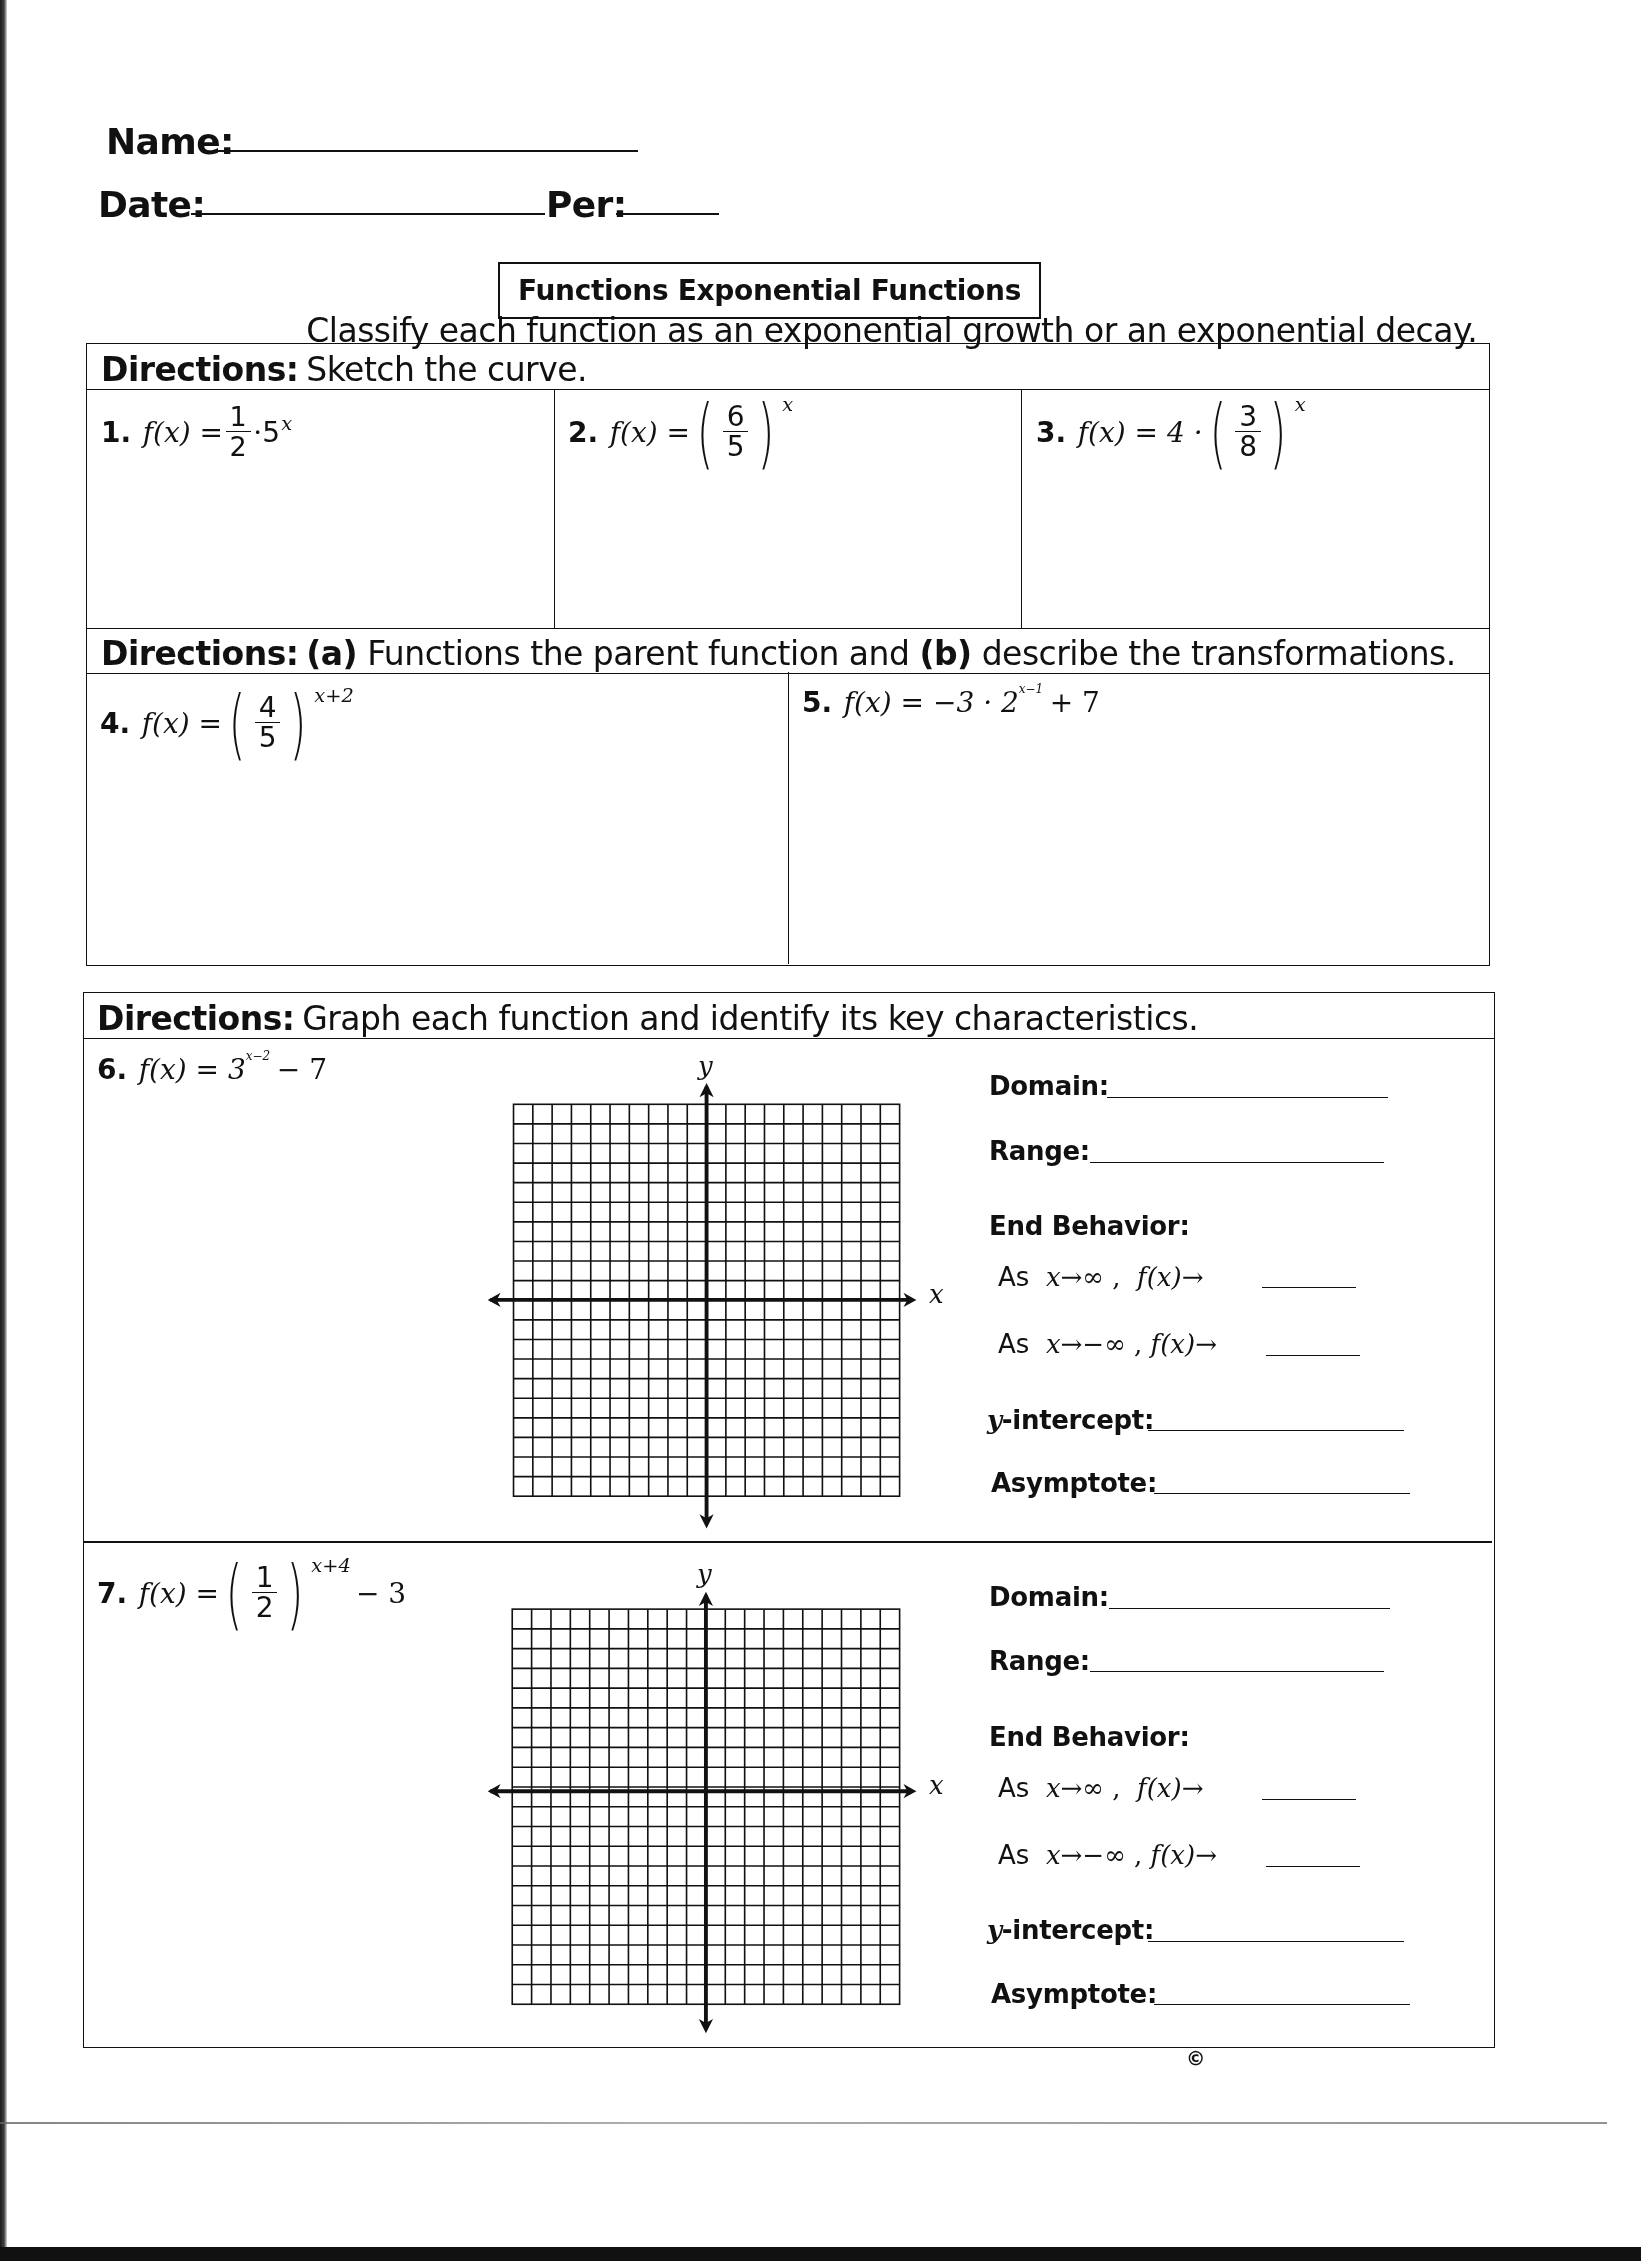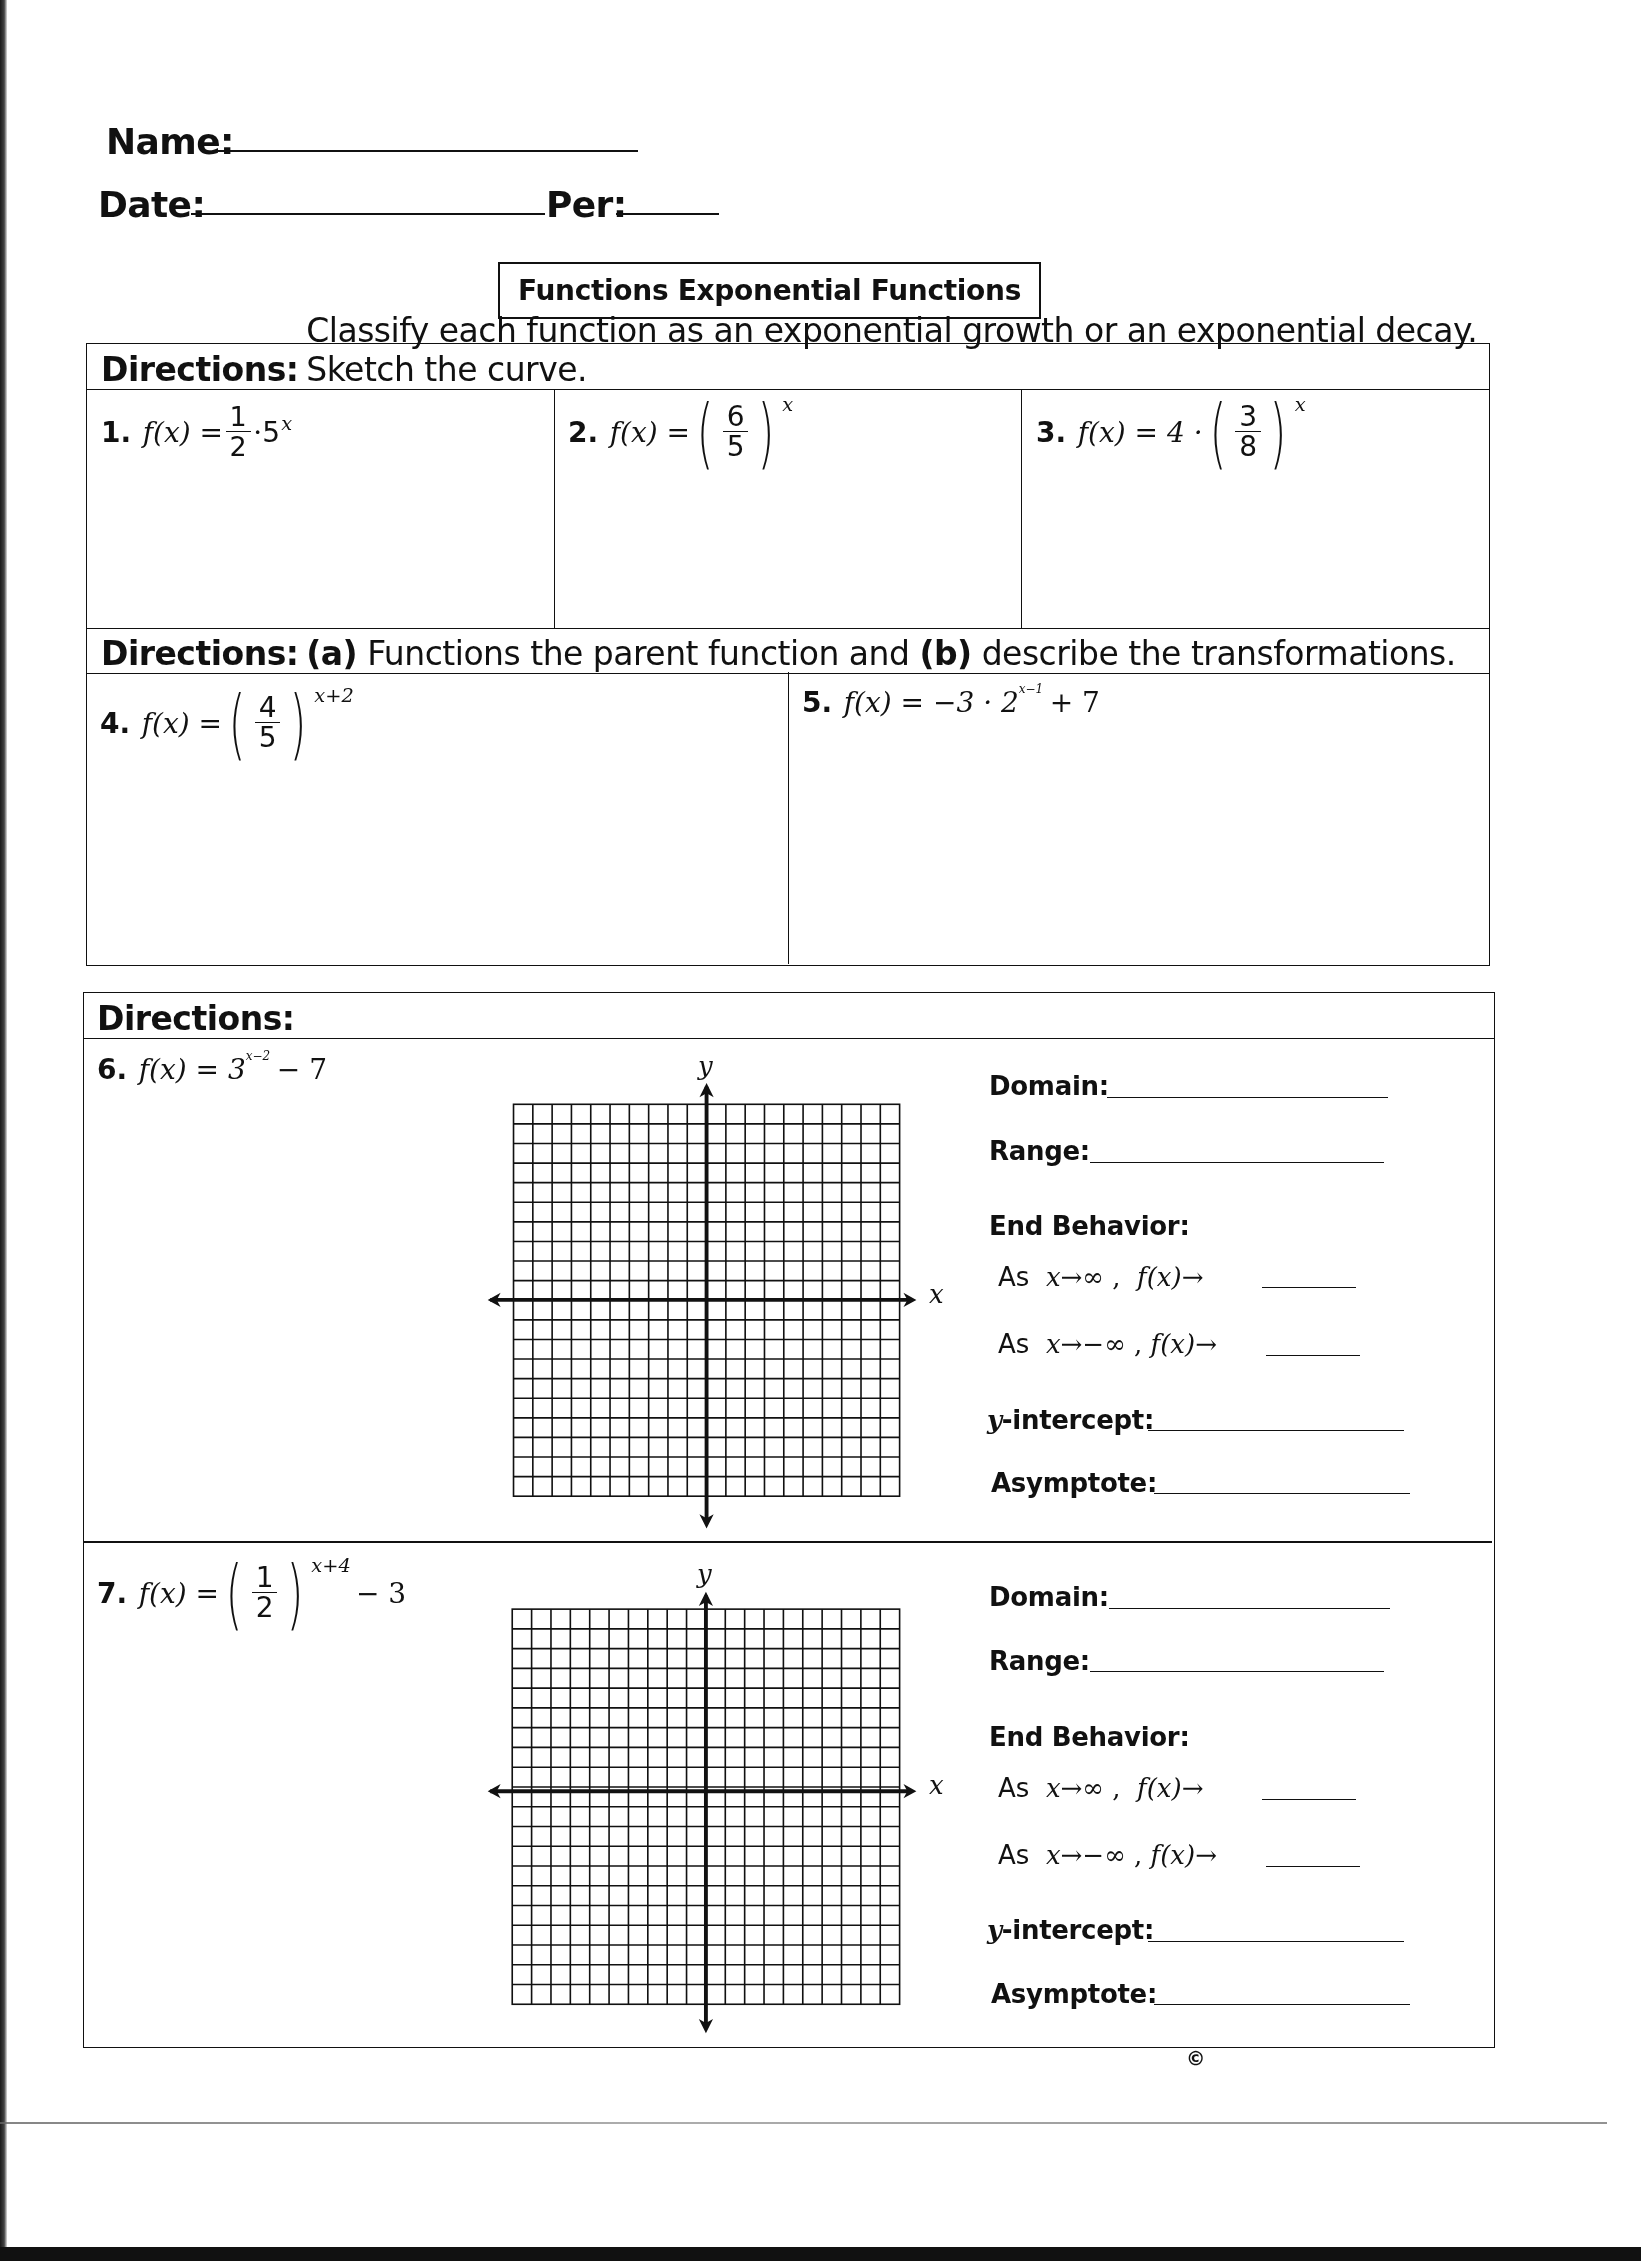--- a/index.html
+++ b/index.html
@@ -143,20 +143,21 @@
     <span class="num">5.</span>
     <span class="fx">f(x) = −3 · 2</span>
     <span class="sup-low">x−1</span>
     <span style="margin-left:6.5px;">+ 7</span>
   </div>
 </div>
 
 <div class="abs box" style="left:83px; top:992px; width:1412px; height:1056px;">
   <div class="hdr" style="height:46px; padding-left:13px;">
     <b>Directions:</b>
+    <span>Graph each function and identify its key characteristics.</span>
   </div>
   <div class="hdiv" style="left:0; top:548px; width:1408px;"></div>
 </div>
 
 <div class="prob" style="left:97px; top:1053px;">
   <span class="num">6.</span>
   <span class="fx">f(x) = 3</span>
   <span class="sup-low">x−2</span>
   <span style="margin-left:6.5px;">− 7</span>
 </div>

